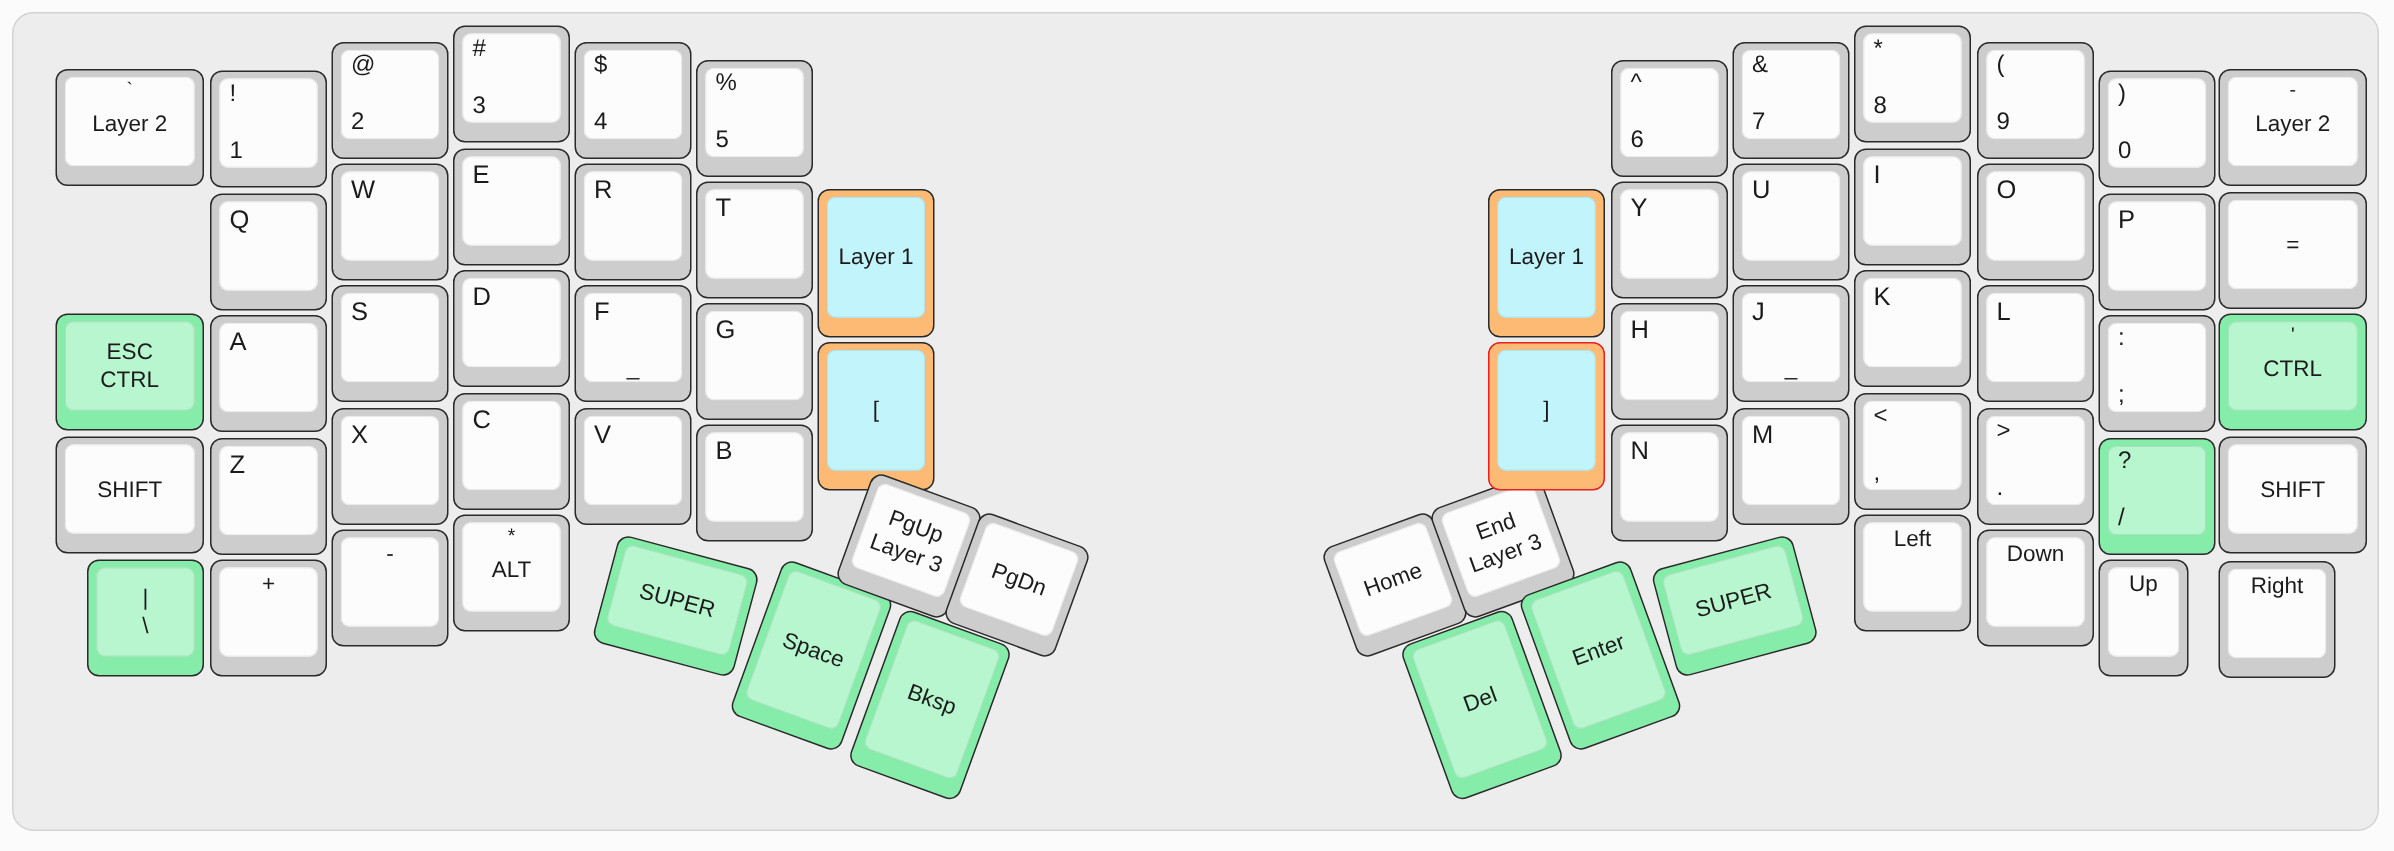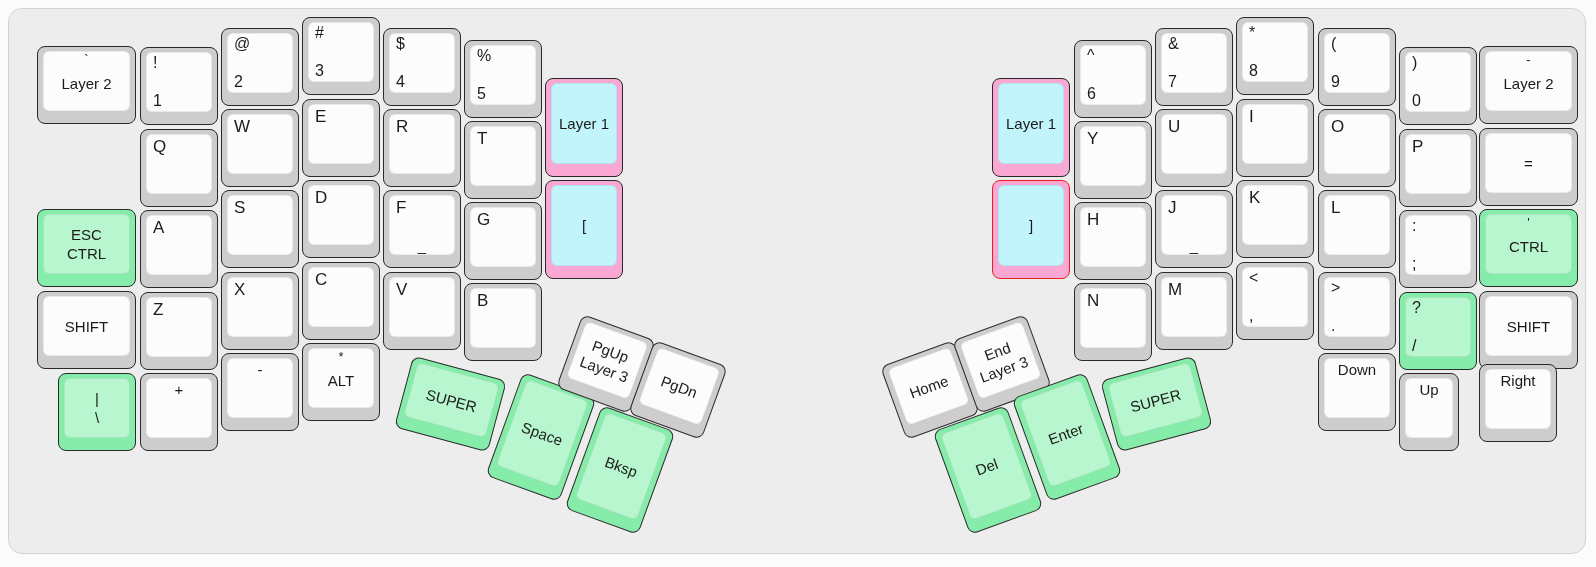--- a/index.html
+++ b/index.html
@@ -3,21 +3,21 @@
 <meta charset="utf-8">
 <style>
   html,body{margin:0;padding:0;background:#fbfbfb;}
   .stage{position:relative;width:1596px;height:567px;background:#fbfbfb;overflow:hidden;
          font-family:"Liberation Sans",sans-serif;}
   .panel{position:absolute;left:8px;top:8px;width:1578px;height:546px;background:#ededed;
          border:1.5px solid #d3d3d3;border-radius:14px;box-sizing:border-box;}
   .key{position:absolute;border:1.5px solid #2a2a2a;border-radius:8px;box-sizing:border-box;cursor:pointer;}
   .key.gray{background:#cdcdcd;}
   .key.green{background:#85eda9;}
-  .key.blue{background:#f9a8d4;}
+  .key.blue{background:#fdba74;margin-top:48px;}
   .key.selected{border-color:#e82020;}
   .ktop{position:absolute;left:5px;right:5px;top:4px;bottom:12px;border-radius:6px;
         border:1px solid rgba(0,0,0,0.07);color:#1b1b1b;box-sizing:border-box;}
   .gray .ktop{background:#fcfcfc;}
   .green .ktop{background:#b7f6ce;}
   .blue .ktop{background:#c2f4fc;}
   .ktop span{white-space:nowrap;}
   
   .a-l1 .s0{position:absolute;left:6px;top:2px;font-size:17px;}
   
@@ -320,20 +320,25 @@
       <div class="ktop a-l1">
         <span class="s0">K</span>
       </div>
     </div>
     <div class="key gray" style="left: 1236px; top: 262px; width: 78px; height: 78px;">
       <div class="ktop a-tl2">
         <span class="s0">&lt;</span>
         <span class="s1">,</span>
       </div>
     </div>
+    <div class="key gray" style="left: 1236px; top: 343px; width: 78px; height: 78px;">
+      <div class="ktop a-tc">
+        <span class="s0">Left</span>
+      </div>
+    </div>
     <div class="key gray" style="left: 1318px; top: 28px; width: 78px; height: 78px;">
       <div class="ktop a-tl2">
         <span class="s0">(</span>
         <span class="s1">9</span>
       </div>
     </div>
     <div class="key gray" style="left: 1318px; top: 109px; width: 78px; height: 78px;">
       <div class="ktop a-l1">
         <span class="s0">O</span>
       </div>
@@ -397,18 +402,18 @@
       <div class="ktop a-c2a">
         <span class="s0">'</span>
         <span class="s1">CTRL</span>
       </div>
     </div>
     <div class="key gray" style="left: 1479px; top: 291px; width: 99px; height: 78px;">
       <div class="ktop a-c1">
         <span class="s0">SHIFT</span>
       </div>
     </div>
-    <div class="key gray" style="left: 1479px; top: 364px; width: 78px; height: 78px;">
+    <div class="key gray" style="left: 1479px; top: 374px; width: 78px; height: 78px;">
       <div class="ktop a-tc">
         <span class="s0">Right</span>
       </div>
     </div>
   </div>
 
 </body></html>

